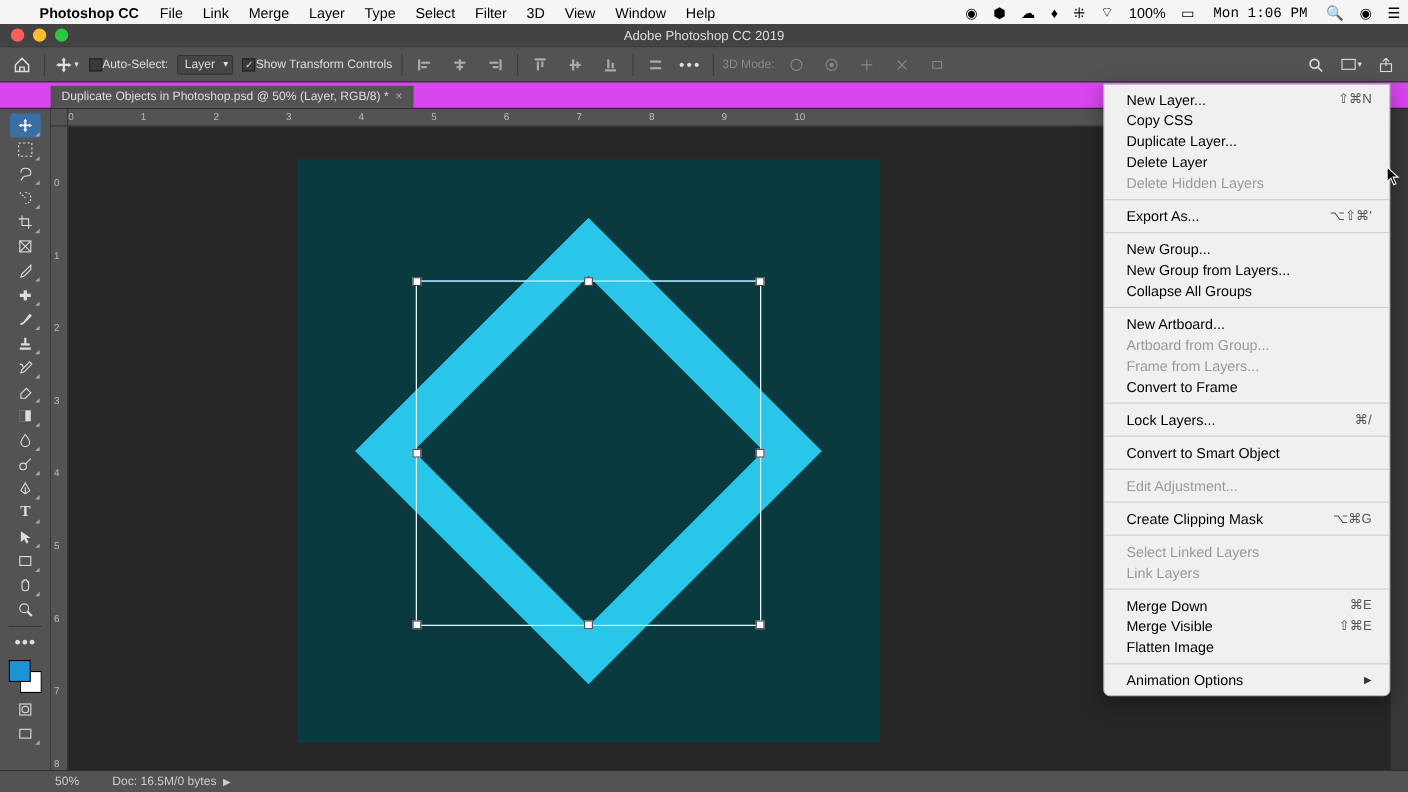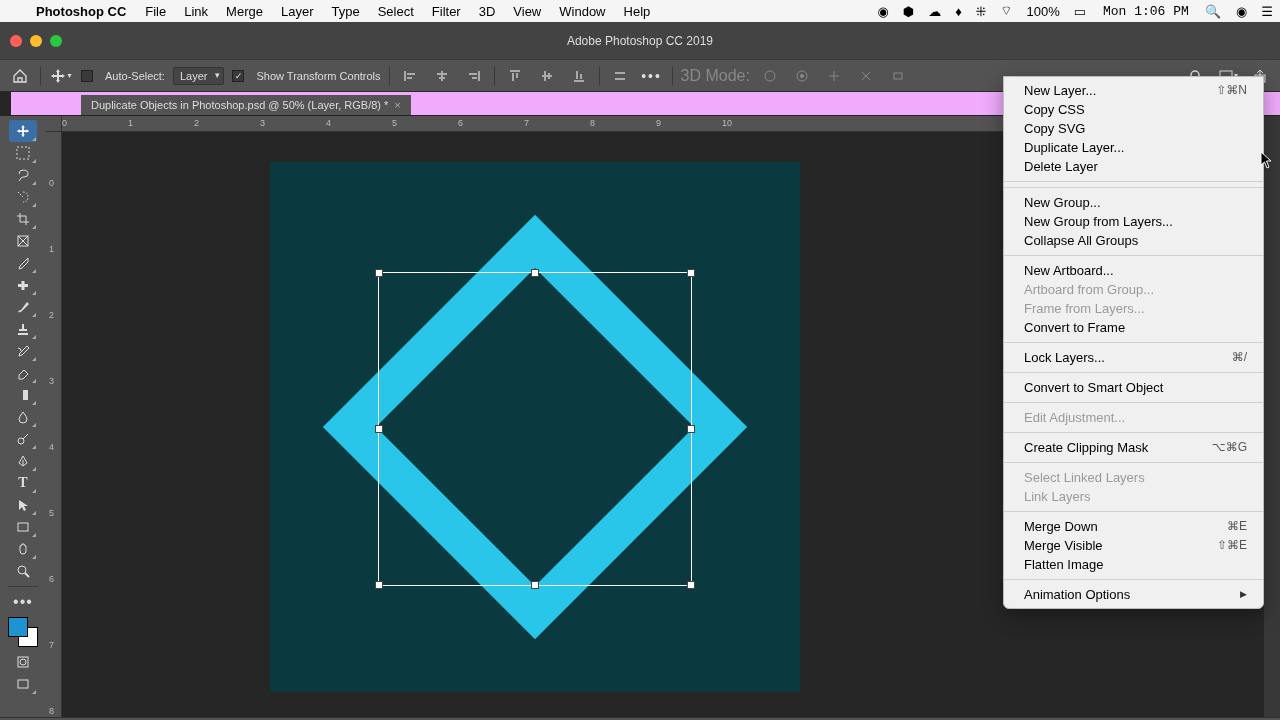--- a/index.html
+++ b/index.html
@@ -8,41 +8,41 @@
 
 .mac-menubar { height: 22px; background: #f5f5f5; display: flex; align-items: center; font-size: 13px; color: #000; }
 .mac-menubar .apple { padding: 0 12px 0 14px; font-size: 14px; }
 .mac-menubar .app-name { font-weight: 600; padding: 0 10px; }
 .mac-menubar .menu-item { padding: 0 9px; }
 .mac-menubar .spacer { flex: 1; }
 .mac-menubar .status-icon { padding: 0 7px; font-size: 13px; }
 .mac-menubar .clock { padding: 0 10px; font-family: Liberation Mono, monospace; }
 
 
-.titlebar { height: 37px; background: #434343; display: flex; align-items: center; position: relative; }
+.titlebar { height: 20px; background: #434343; display: flex; align-items: center; position: relative; }
 .traffic-lights { display: flex; gap: 8px; padding-left: 10px; }
 .traffic-lights span { width: 12px; height: 12px; border-radius: 50%; display: block; }
 .t-close { background: #ff5f57; }
 .t-min  { background: #febc2e; }
 .t-max  { background: #28c840; }
 .titlebar-title { position: absolute; left: 0; right: 0; text-align: center; color: #ddd; font-size: 12px; pointer-events: none; }
 
 
 .optionsbar { height: 33px; background: #535353; border-top: 1px solid #3a3a3a; border-bottom: 1px solid #2a2a2a; display: flex; align-items: center; padding: 0 8px; gap: 8px; }
 .ico-btn { width: 24px; height: 24px; display: flex; align-items: center; justify-content: center; color: #ddd; border-radius: 2px; }
 .opt-select { background: #454545; border: 1px solid #333; color: #ddd; font-size: 11px; padding: 2px 16px 2px 6px; border-radius: 2px; position: relative; }
 .opt-select::after { content: "▾"; position: absolute; right: 4px; font-size: 9px; }
-.opt-check { display: flex; align-items: center; gap: 12px; color: #ddd; font-size: 11px; }
+.opt-check { display: flex; align-items: center; gap: 0; color: #ddd; font-size: 11px; }
 .opt-check .box { width: 12px; height: 12px; background: #3a3a3a; border: 1px solid #222; display: flex; align-items: center; justify-content: center; font-size: 9px; }
 .divider-v { width: 1px; height: 20px; background: #3a3a3a; }
-.opt-3d { color: #888; font-size: 16px; }
+.opt-3d { color: #888; font-size: 11px; }
 .optionsbar .spacer { flex: 1; }
 
 
-.tabbar { height: 24px; background: #f0abfc; display: flex; align-items: flex-end; padding-left: 70px; border-bottom: 1px solid #222; margin-left: 11px; }
+.tabbar { height: 24px; background: #d946ef; display: flex; align-items: flex-end; padding-left: 46px; border-bottom: 1px solid #222; }
 .tabbar .tab { background: #535353; color: #ddd; font-size: 11px; padding: 4px 10px; border-radius: 0; display: flex; align-items: center; gap: 6px; }
 .tabbar .tab .x { color: #aaa; font-size: 11px; }
 
 
 .workspace { display: flex; height: calc(720px - 22px - 20px - 33px - 24px - 20px); background: #282828; }
 
 
 .tools { width: 46px; background: #535353; display: flex; flex-direction: column; align-items: center; padding-top: 4px; gap: 0; }
 .tool { width: 28px; height: 22px; display: flex; align-items: center; justify-content: center; color: #ddd; position: relative; }
 .tool.selected { background: #3a6ea5; border-radius: 2px; }
@@ -473,29 +473,33 @@
 
 <div class="ctx-menu">
   <div class="ctx-item">
       <span>New Layer...</span>
       <span class="ctx-sc">⇧⌘N</span>
     </div>
   <div class="ctx-item">
       <span>Copy CSS</span>
     </div>
   <div class="ctx-item">
-      <span>Copy SVG</span>
-    </div>
-  <div class="ctx-item">
       <span>Duplicate Layer...</span>
     </div>
   <div class="ctx-item">
       <span>Delete Layer</span>
     </div>
-  <div class="ctx-sep"></div>
+  <div class="ctx-item disabled">
+      <span>Delete Hidden Layers</span>
+    </div>
+  <div class="ctx-sep"></div>
+  <div class="ctx-item">
+      <span>Export As...</span>
+      <span class="ctx-sc">⌥⇧⌘'</span>
+    </div>
   <div class="ctx-sep"></div>
   <div class="ctx-item">
       <span>New Group...</span>
     </div>
   <div class="ctx-item">
       <span>New Group from Layers...</span>
     </div>
   <div class="ctx-item">
       <span>Collapse All Groups</span>
     </div>

